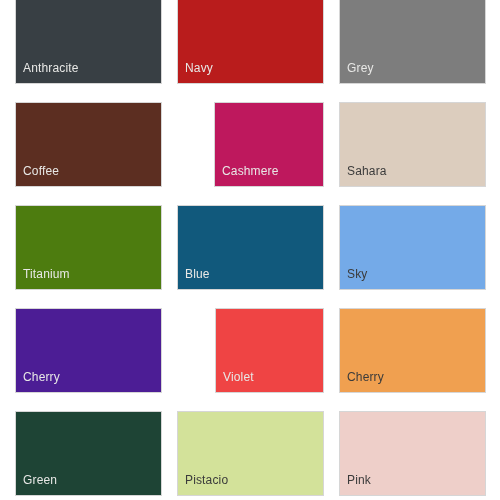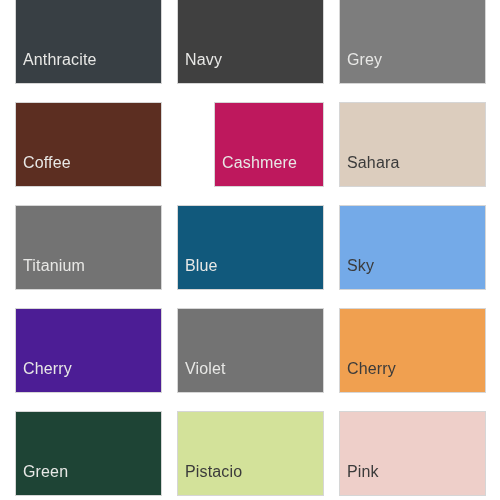--- a/index.html
+++ b/index.html
@@ -27,65 +27,65 @@
   }
   .swatch {
     position: relative;
     box-sizing: border-box;
     border: 1px solid rgba(0, 0, 0, 0.16);
     overflow: hidden;
   }
   .swatch-label {
     position: absolute;
     left: 7px;
-    bottom: 16px;
-    font-size: 16px;
+    bottom: 8px;
+    font-size: 12px;
     line-height: 14px;
     letter-spacing: 0.15px;
     white-space: nowrap;
     pointer-events: none;
   }
   .swatch.light-text .swatch-label { color: #e8e8e6; }
   .swatch.dark-text  .swatch-label { color: #3b3b3b; }
 </style>
 </head>
 <body style="background: rgb(255, 255, 255);">
 
 <div id="palette-grid">
     <div class="swatch light-text" style="background: rgb(56, 63, 68); border-color: rgb(214, 214, 214);">
       <span class="swatch-label">Anthracite</span>
     </div>
-    <div class="swatch light-text" style="background: #404040; border-color: rgb(214, 214, 214);">
+    <div class="swatch light-text" style="background: #b91c1c; border-color: rgb(214, 214, 214);">
       <span class="swatch-label">Navy</span>
     </div>
     <div class="swatch light-text" style="background: rgb(125, 125, 125); border-color: rgb(214, 214, 214); padding-left: 28px;">
       <span class="swatch-label">Grey</span>
     </div>
     <div class="swatch light-text" style="background: rgb(92, 46, 33); border-color: rgb(214, 214, 214); padding-left: 48px;">
       <span class="swatch-label">Coffee</span>
     </div>
     <div class="swatch light-text" style="background: #be185d; border-color: rgb(214, 214, 214); margin-left: 37px;">
       <span class="swatch-label">Cashmere</span>
     </div>
     <div class="swatch dark-text" style="background: rgb(220, 205, 190); border-color: rgb(214, 214, 214);">
       <span class="swatch-label">Sahara</span>
     </div>
-    <div class="swatch light-text" style="background: #737373; border-color: rgb(214, 214, 214);">
+    <div class="swatch light-text" style="background: #4d7c0f; border-color: rgb(214, 214, 214);">
       <span class="swatch-label">Titanium</span>
     </div>
     <div class="swatch light-text" style="background: rgb(17, 89, 124); border-color: rgb(214, 214, 214);">
       <span class="swatch-label">Blue</span>
     </div>
     <div class="swatch dark-text" style="background: rgb(116, 170, 232); border-color: rgb(214, 214, 214);">
       <span class="swatch-label">Sky</span>
     </div>
     <div class="swatch light-text" style="background: #4c1d95; border-color: rgb(214, 214, 214);">
       <span class="swatch-label">Cherry</span>
     </div>
-    <div class="swatch light-text" style="background: #737373; border-color: rgb(214, 214, 214);">
+    <div class="swatch light-text" style="background: #ef4444; border-color: rgb(214, 214, 214); margin-left: 38px;">
       <span class="swatch-label">Violet</span>
     </div>
     <div class="swatch dark-text" style="background: rgb(240, 160, 80); border-color: rgb(214, 214, 214);">
       <span class="swatch-label">Cherry</span>
     </div>
     <div class="swatch light-text" style="background: rgb(30, 68, 53); border-color: rgb(214, 214, 214);">
       <span class="swatch-label">Green</span>
     </div>
     <div class="swatch dark-text" style="background: rgb(211, 226, 154); border-color: rgb(214, 214, 214);">
       <span class="swatch-label">Pistacio</span>

